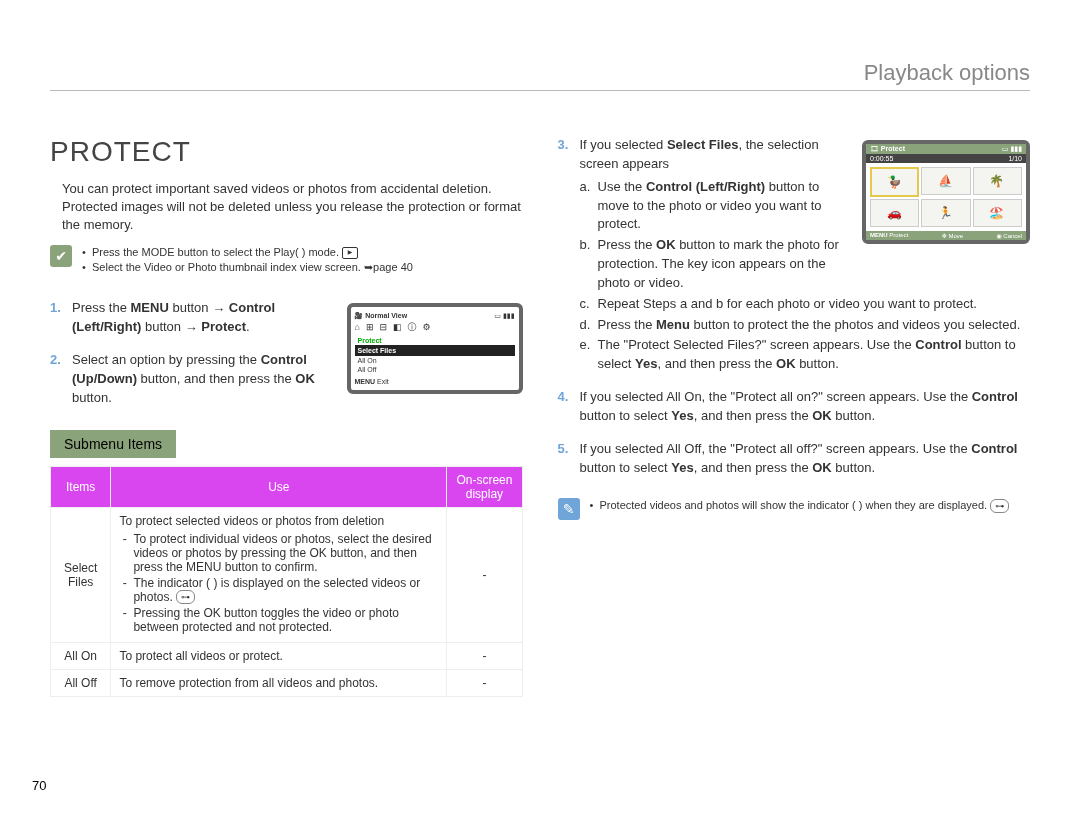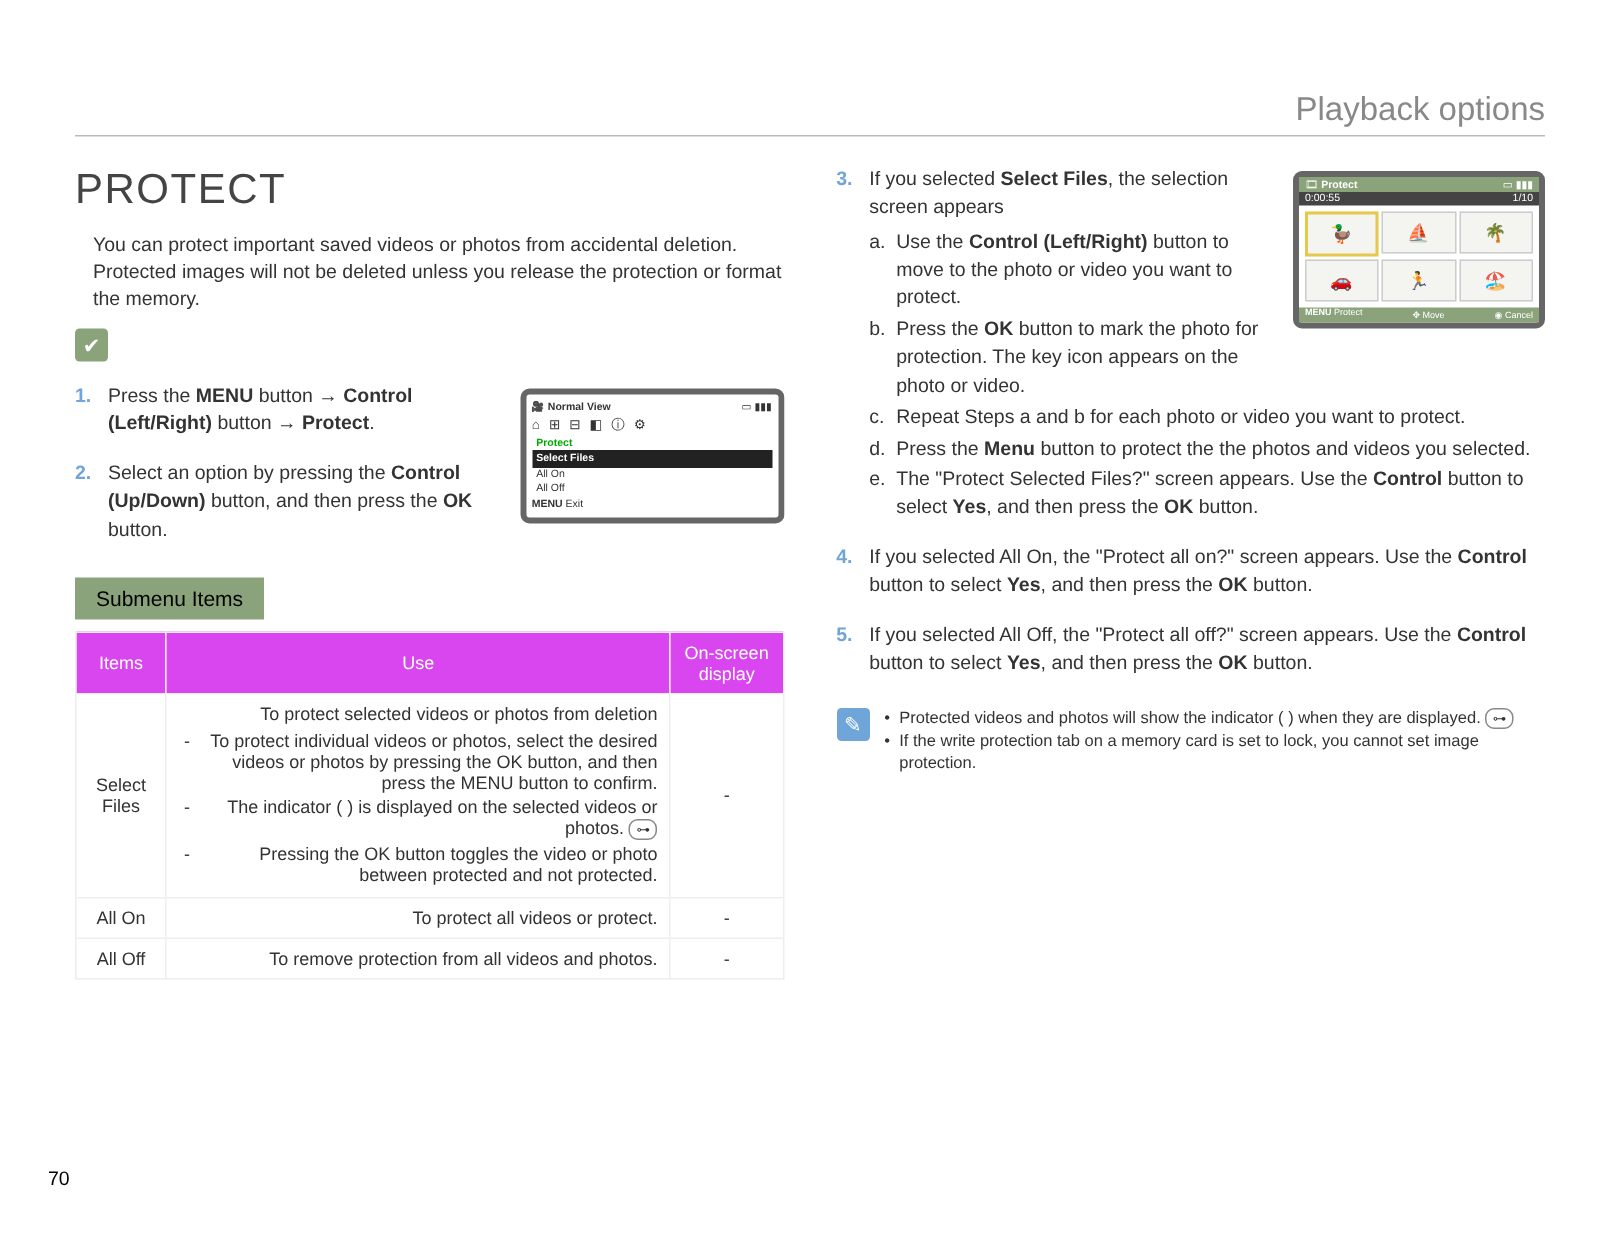--- a/index.html
+++ b/index.html
@@ -1,16 +1,16 @@
 <!DOCTYPE html>
 <html><head>
 <meta charset="utf-8">
 <style>
   html,body{margin:0;padding:0;background:#fff;color:#333;font-family:Arial,Helvetica,sans-serif;}
-  .page{width:1080px;height:825px;position:relative;box-sizing:border-box;padding:50px 50px 20px 50px;}
+  .page{width:1080px;height:825px;position:relative;box-sizing:border-box;padding:76px 50px 20px 50px;}
   .hdr-line{position:absolute;top:90px;left:50px;right:50px;border-top:1px solid #bbb;}
   .hdr{position:absolute;top:60px;right:50px;font-size:22px;color:#888;}
   .content{display:flex;gap:35px;margin-top:60px;}
   .col{flex:1;min-width:0;}
   h1{font-size:28px;font-weight:normal;letter-spacing:1px;margin:0 0 12px 0;color:#444;}
   p{font-size:13px;line-height:1.4;margin:0 0 10px 12px;}
   ul.notes{list-style:none;padding:0;margin:0 0 10px 0;}
   ul.notes li{font-size:11px;line-height:1.4;position:relative;padding-left:10px;}
   ul.notes li:before{content:"•";position:absolute;left:0;}
   .note-row{display:flex;align-items:flex-start;gap:10px;margin:6px 0 14px 0;}
@@ -19,21 +19,21 @@
   .icon-note{background:#6fa5d8;color:#fff;}
   ol.steps{list-style:none;padding:0;margin:0;counter-reset:step;}
   ol.steps>li{font-size:13px;line-height:1.45;margin:0 0 14px 0;position:relative;padding-left:22px;counter-increment:step;}
   ol.steps>li:before{content:counter(step)".";position:absolute;left:0;color:#6fa5d8;font-weight:bold;}
   .sub{margin-top:4px;}
   .sub .row{display:flex;font-size:13px;line-height:1.45;margin:2px 0;}
   .sub .lab{width:18px;flex-shrink:0;}
   .submenu-title{background:#8aa37a;color:#000000;padding:6px 14px;display:inline-block;font-size:14px;margin:8px 0 8px 0;}
   table{border-collapse:collapse;width:100%;font-size:12px;}
   th{background:#d946ef;color:#fff;font-weight:normal;padding:6px 8px;text-align:center;border:1px solid #eee;}
-  td{padding:6px 8px;border:1px solid #eee;vertical-align:top;text-align:right;}
+  td{padding:6px 8px;border:1px solid #eee;vertical-align:top;}
   td.center{text-align:center;vertical-align:middle;}
   td ul{margin:4px 0 0 0;padding-left:14px;}
   td ul li{margin:2px 0;list-style-type:"-  ";}
   .pgnum{position:absolute;left:32px;bottom:32px;font-size:13px;color:#000000;}
   .screenshot{margin-top:4px;}
   .scr-main{width:160px;border:4px solid #666;border-radius:6px;background:#fff;font-size:7px;line-height:1.3;padding:4px;float:right;margin-left:10px;}
   .scr-main .bar{display:flex;justify-content:space-between;align-items:center;font-size:7px;}
   .scr-main .tabs{display:flex;gap:6px;margin:2px 0;}
   .scr-main .tabs span{font-size:9px;}
   .scr-main .menu{background:#fff;}
@@ -62,20 +62,24 @@
   <div class="hdr-line"></div>
 
   <div class="content">
 
     <div class="col">
       <h1>PROTECT</h1>
       <p>You can protect important saved videos or photos from accidental deletion. Protected images will not be deleted unless you release the protection or format the memory.</p>
 
       <div class="note-row">
         <span class="icon icon-check">✔</span>
+        <ul class="notes">
+          <li><span>Press the MODE button to select the Play(  ) mode.</span> <span class="play-icon"></span></li>
+          <li>Select the Video or Photo thumbnail index view screen. ➥page 40</li>
+        </ul>
       </div>
 
       <div class="step1-wrap">
 
         <div class="scr-main screenshot">
           <div class="bar">
             <span style="display:flex;align-items:center;gap:2px;">
                 <span>🎥</span>
                 <b>Normal View</b>
               </span>
@@ -203,20 +207,19 @@
         </li>
         <li>
           <span>If you selected All Off, the "Protect all off?" screen appears. Use the </span><b>Control</b><span> button to select </span><b>Yes</b><span>, and then press the </span><b>OK</b><span> button.</span>
         </li>
       </ol>
 
       <div class="note-row" style="margin-top:20px;">
         <span class="icon icon-note">✎</span>
         <ul class="notes">
           <li><span>Protected videos and photos will show the indicator (  ) when they are displayed.</span> <span class="key-icon">⊶</span></li>
-          <li>If the write protection tab on a memory card is set to lock, you cannot set image protection.</li>
         </ul>
       </div>
     </div>
   </div>
 
   <div class="pgnum">70</div>
 </div>
 
 </body></html>

